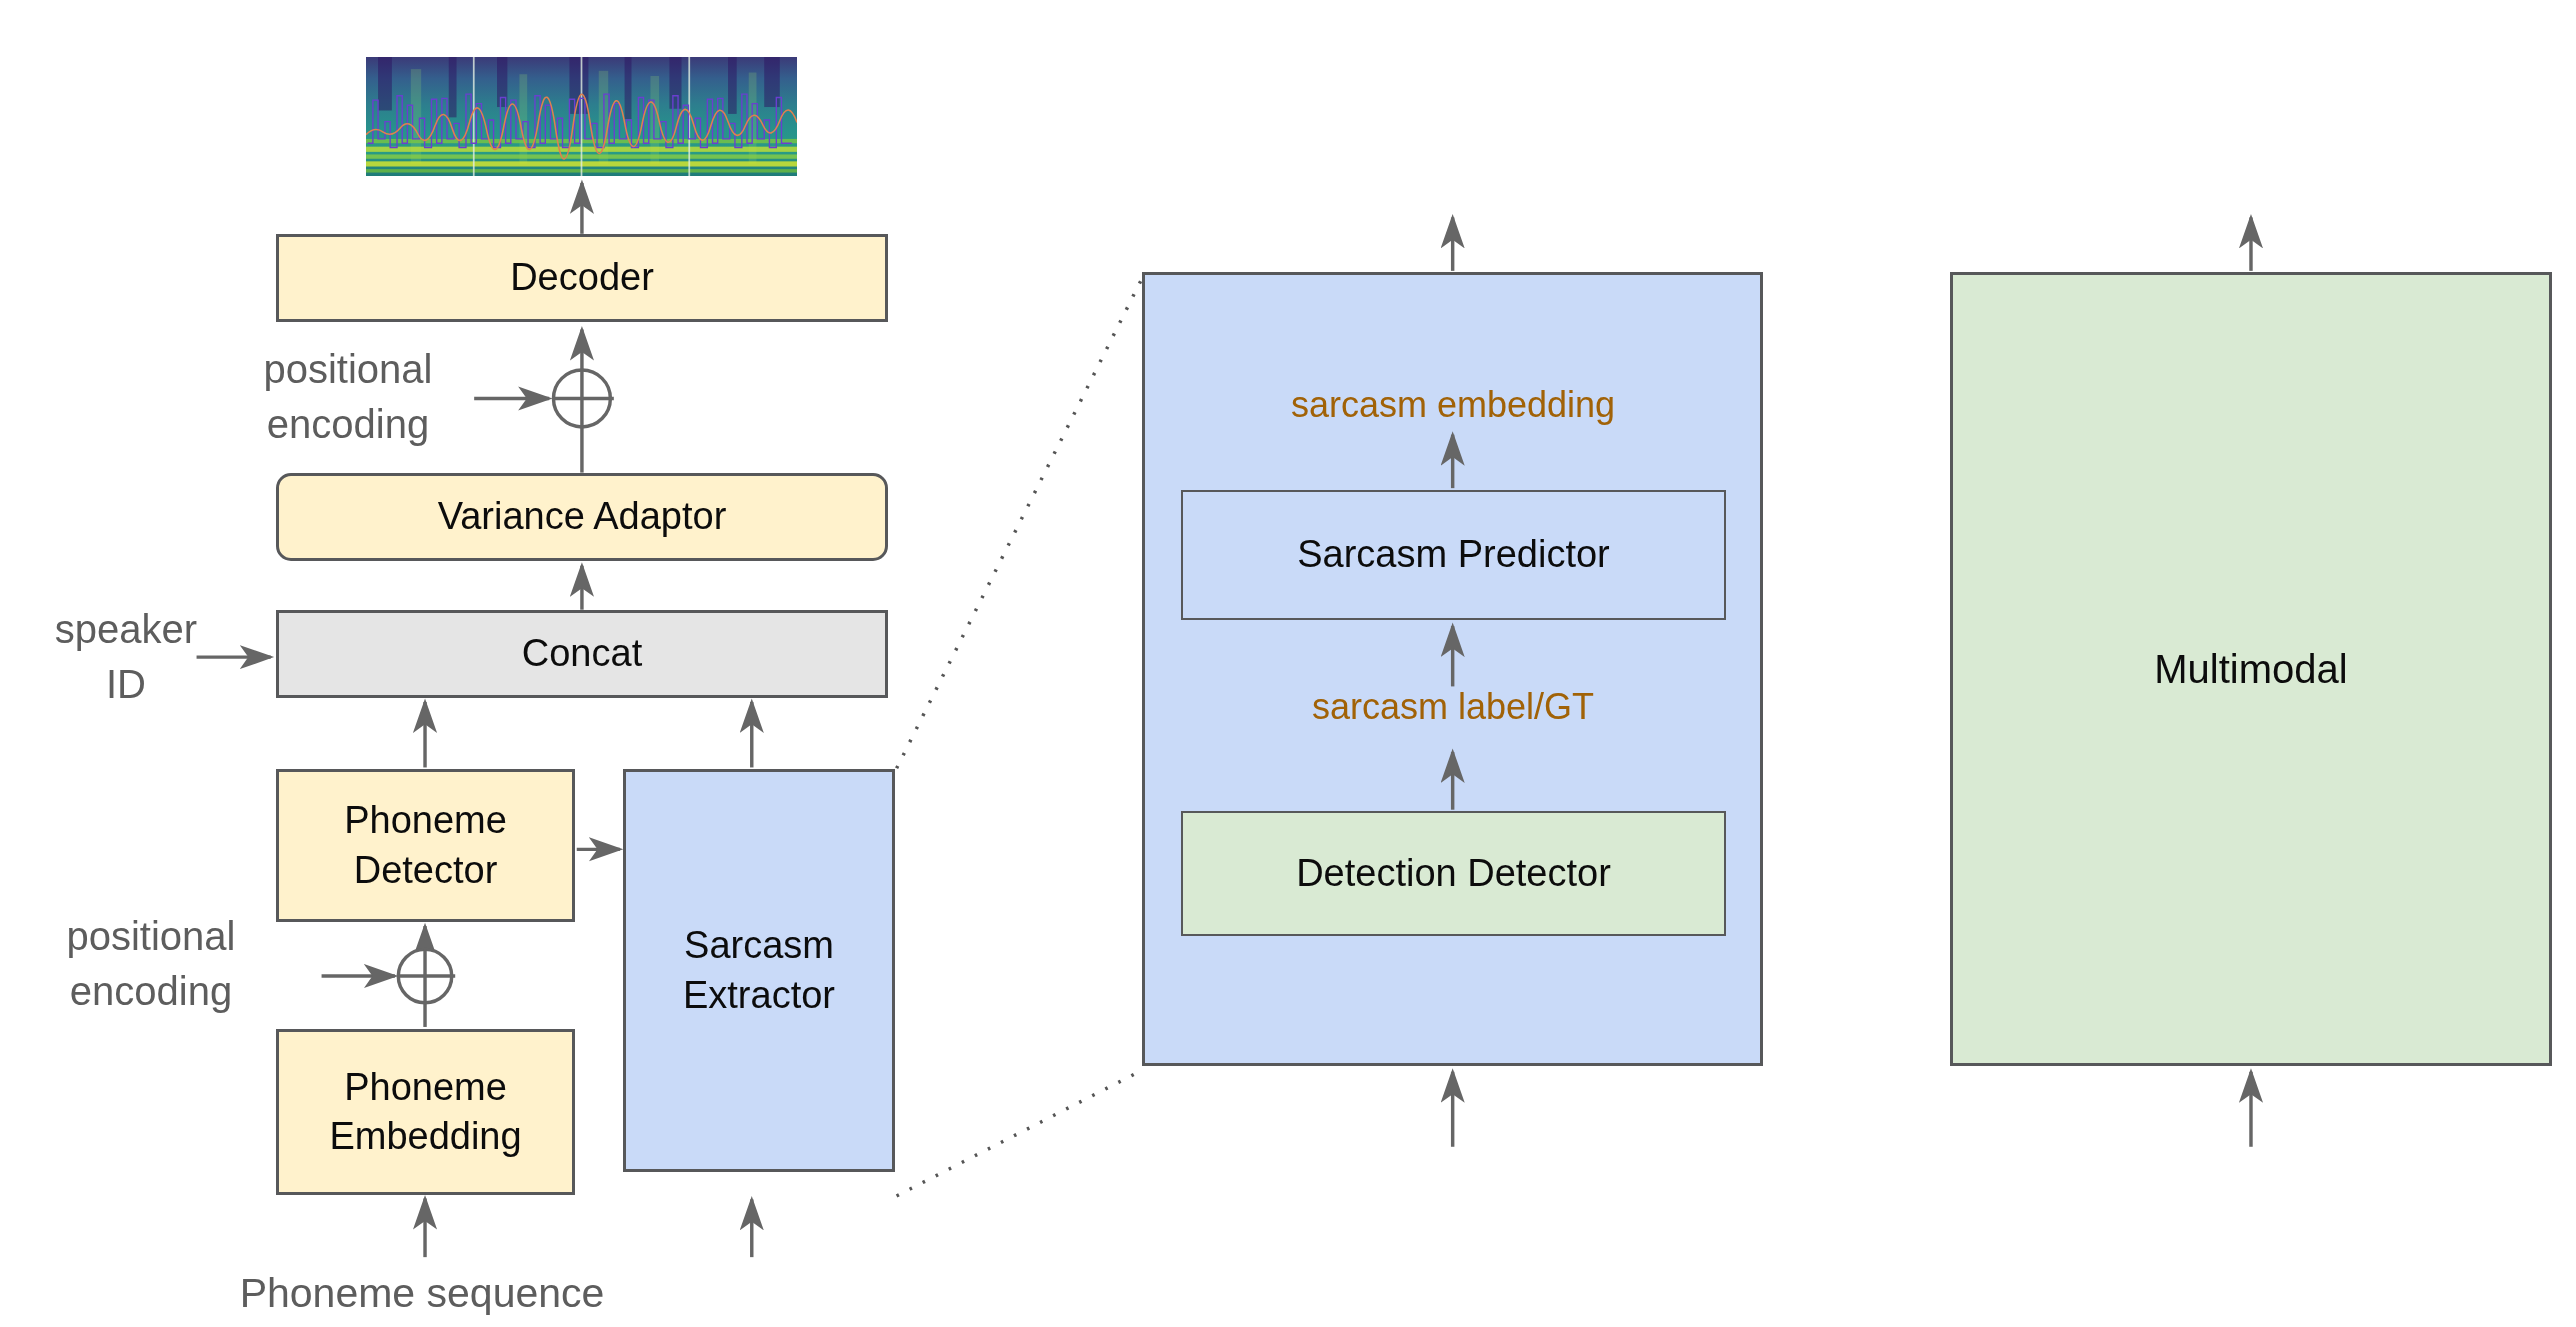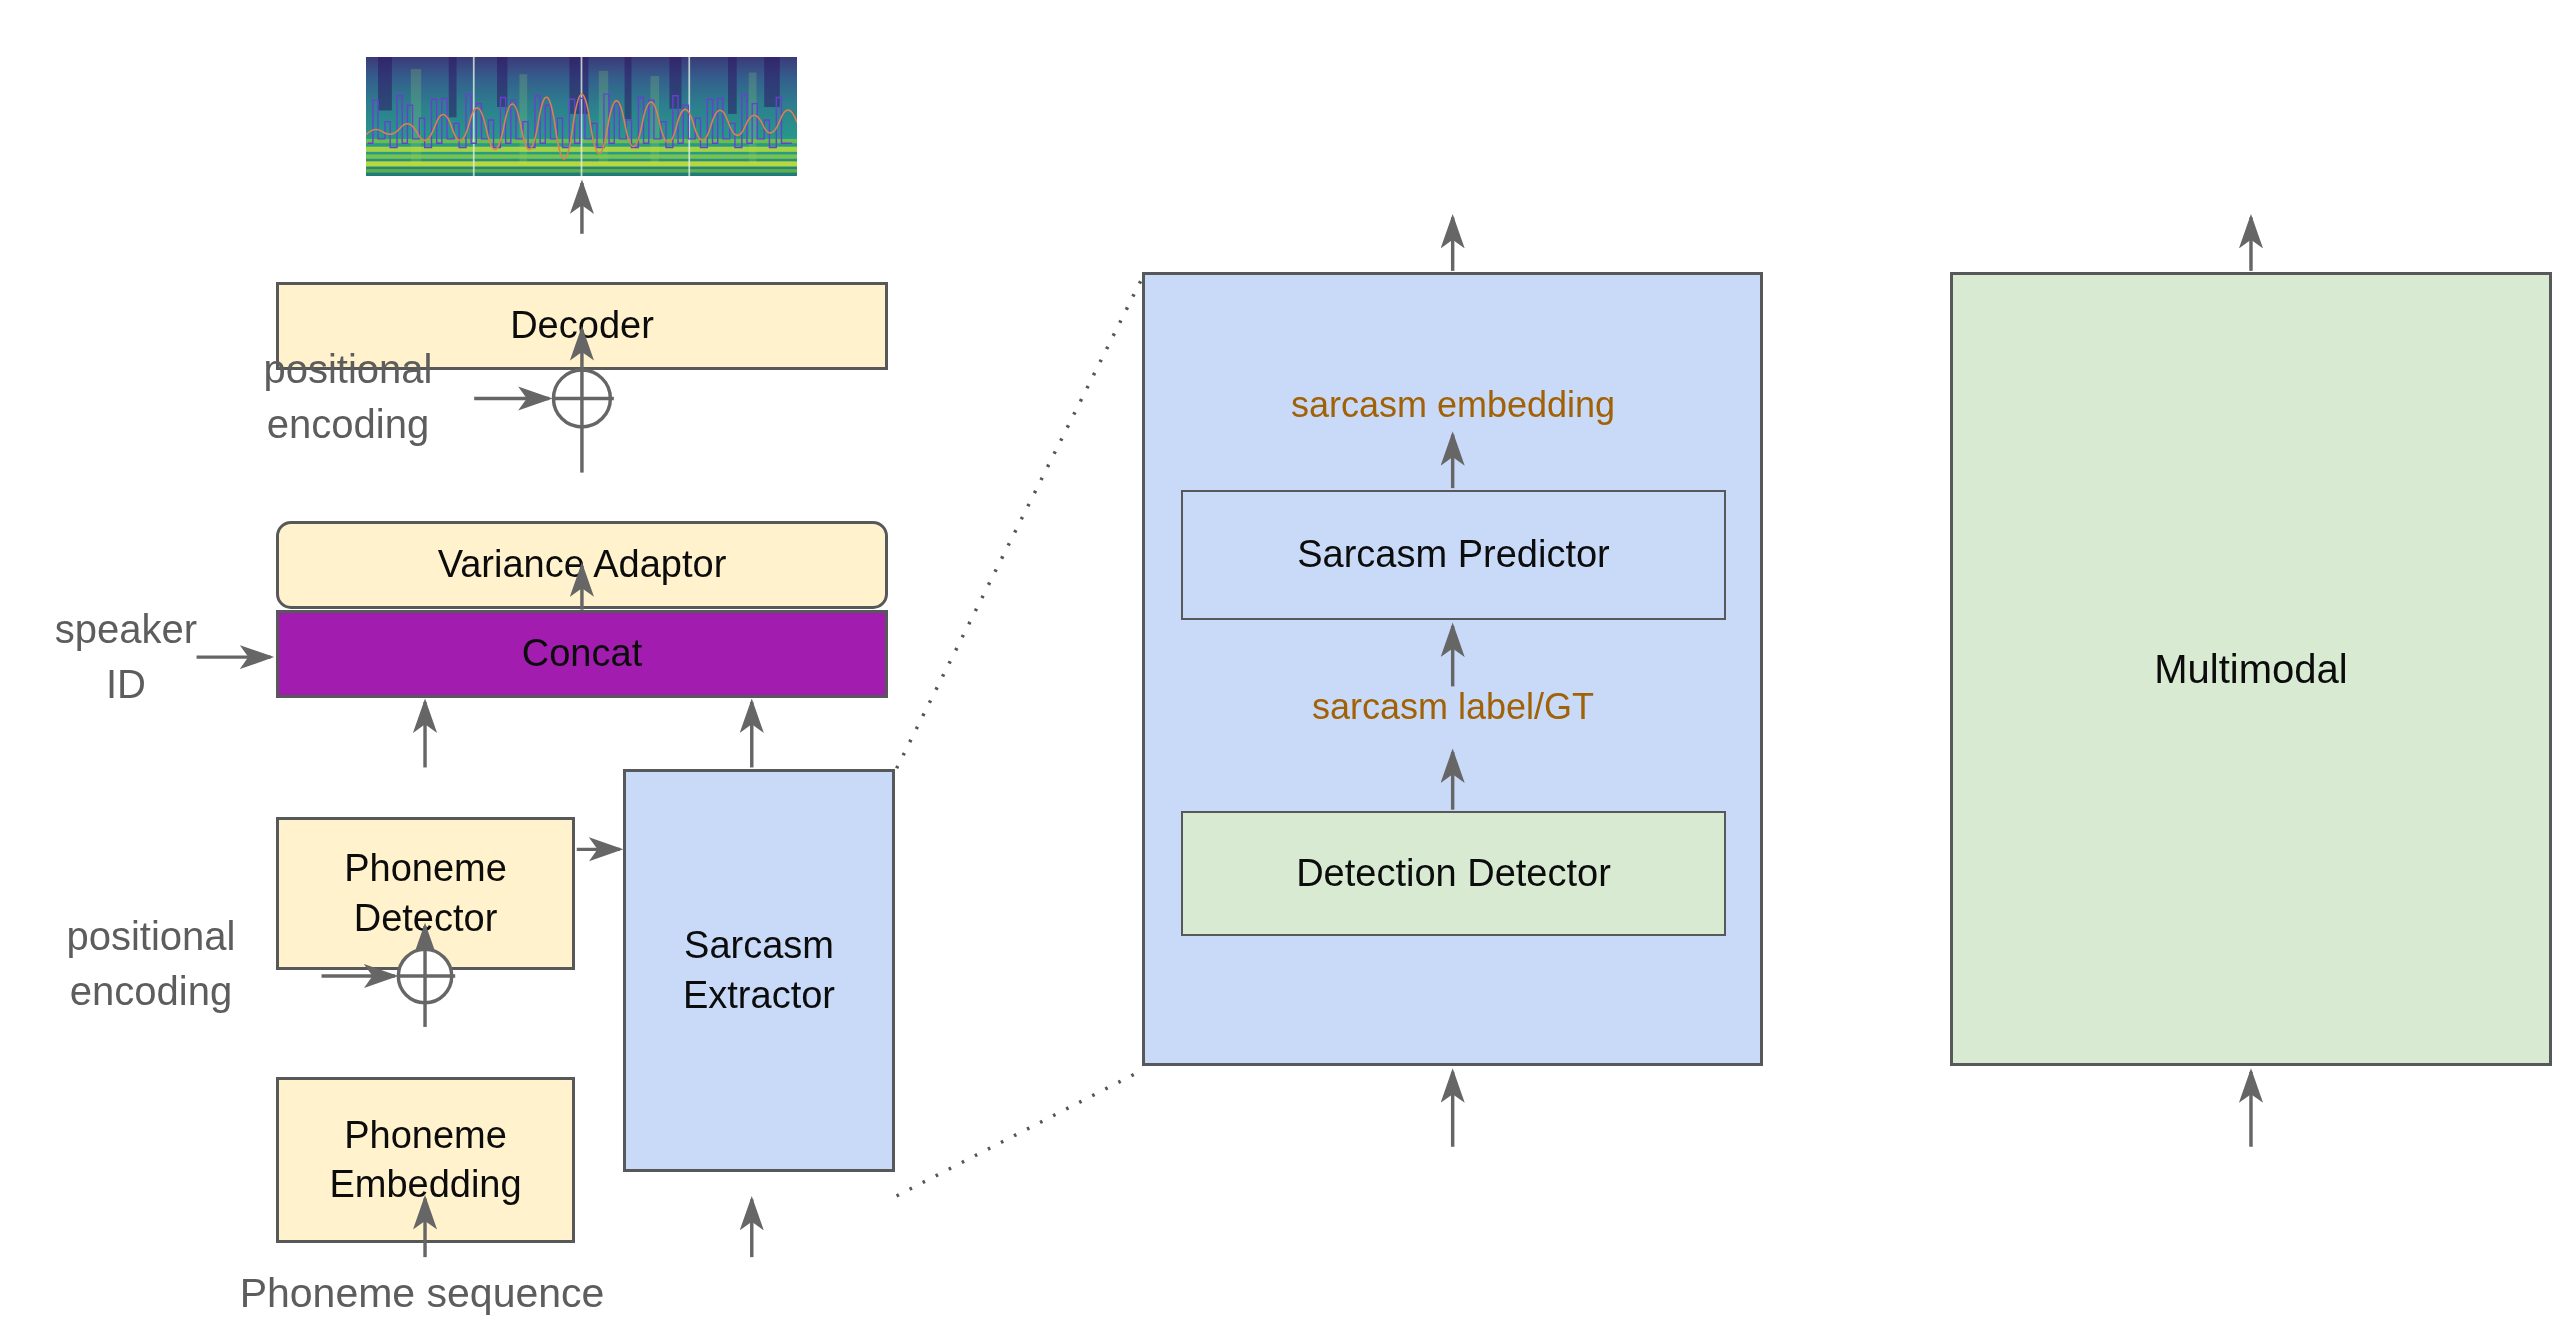--- a/index.html
+++ b/index.html
@@ -7,24 +7,24 @@
     position:relative;width:2576px;height:1328px;background:#ffffff;overflow:hidden;
     font-family:"Liberation Sans",sans-serif;
   }
   .box{
     position:absolute;box-sizing:border-box;border:3.4px solid #57585a;
     display:flex;flex-direction:column;align-items:center;justify-content:center;
     text-align:center;font-size:38px;line-height:1.3;color:#0c0c0c;
   }
   .box span{display:block;}
   .inner{border-width:2.6px;}
-  .fill-yellow{background:#fff2cc;margin-top:48px;}
+  .fill-yellow{background:#fff2cc;}
   .fill-blue{background:#c9daf8;}
   .fill-green{background:#d9ead3;}
-  .fill-gray{background:#a21caf;}
+  .fill-gray{background:#e5e5e5;}
   .note{
     position:absolute;color:#5d5d5d;font-size:40px;line-height:1.38;text-align:center;
     transform:translate(-50%,-50%);white-space:nowrap;
   }
   .note span{display:block;}
   .note-small{font-size:36px;color:#a16207;}
   svg.overlay{position:absolute;left:0;top:0;width:2576px;height:1328px;pointer-events:none;}
   #spectro{position:absolute;left:366px;top:57px;width:431px;height:119px;}
 </style>
 </head>

